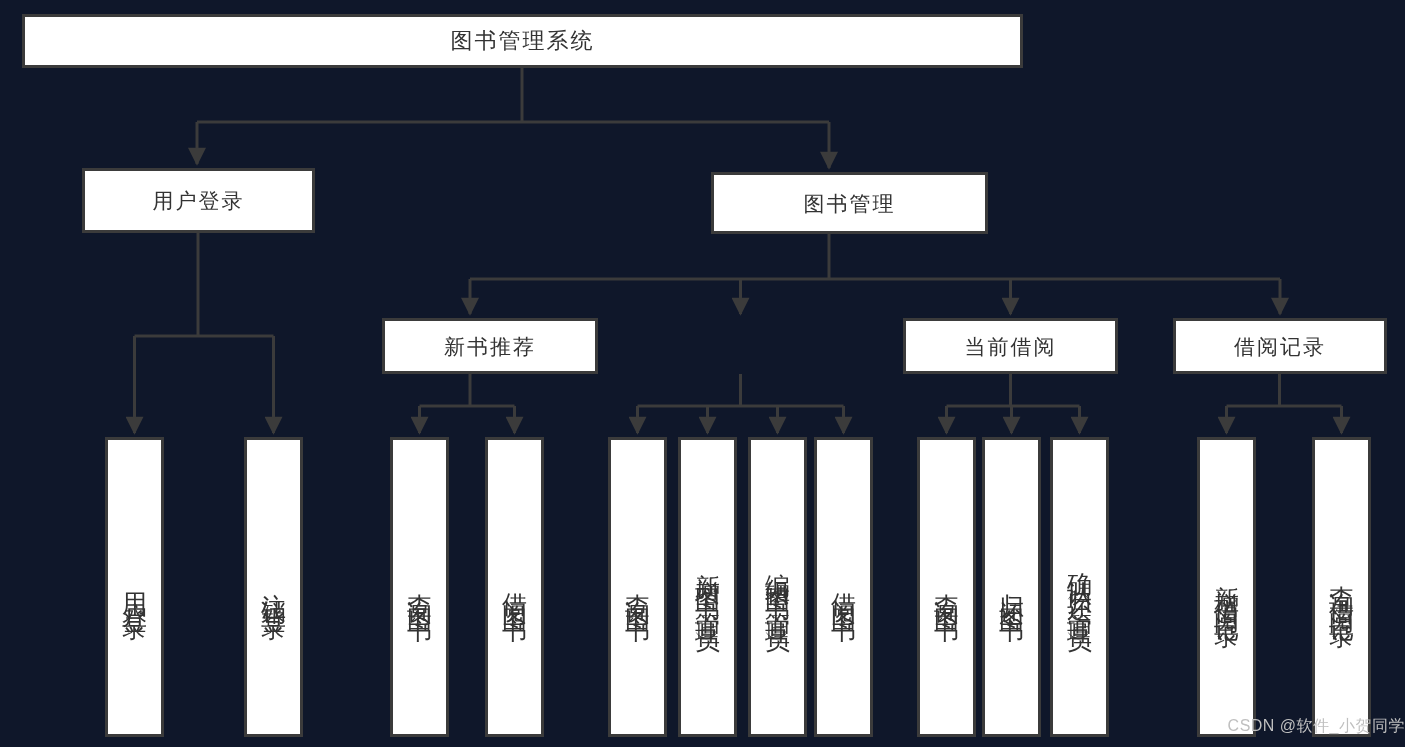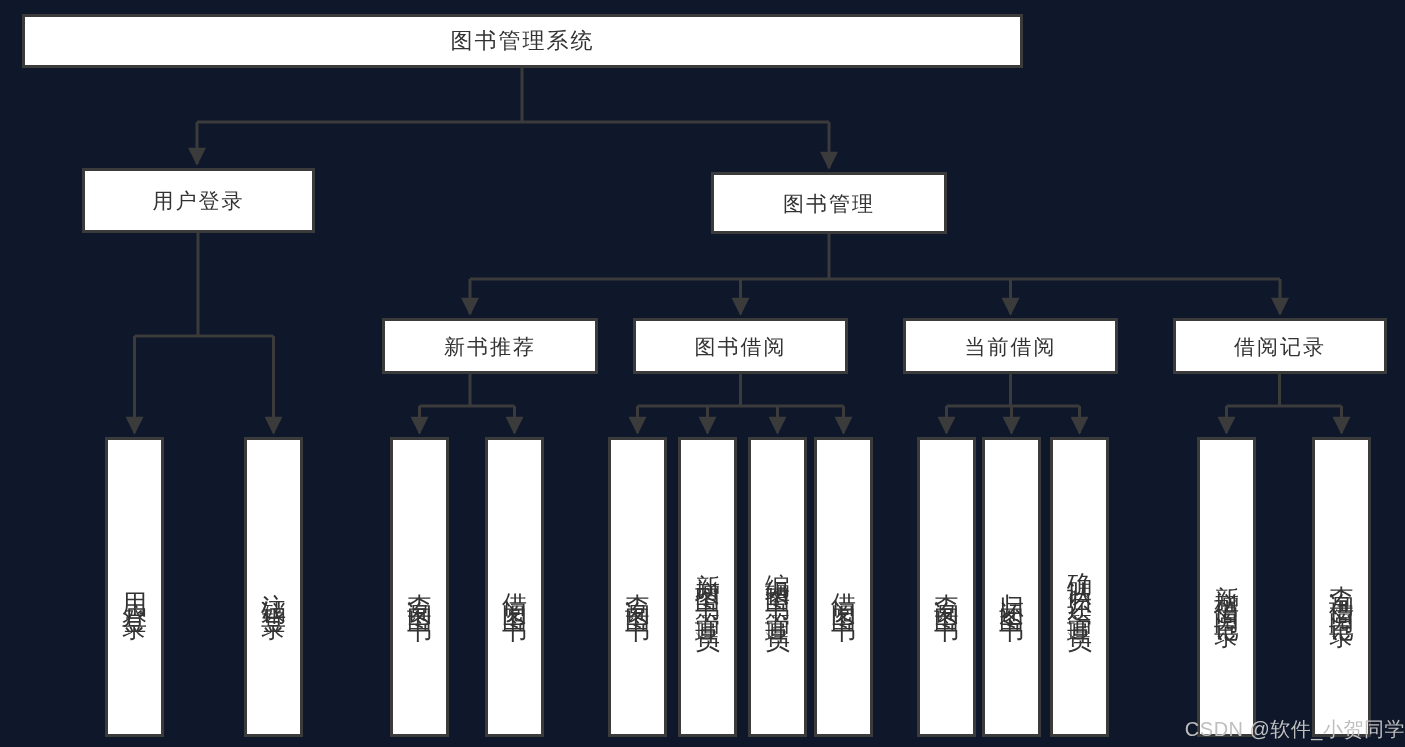--- a/index.html
+++ b/index.html
@@ -49,21 +49,21 @@
     font-size: 25px;
     letter-spacing: 8px;
     padding-top: 4px;
   }
   .watermark {
     position: absolute;
     left: 1180px;
     top: 716px;
     width: 225px;
     text-align: right;
-    font-size: 20px;
+    font-size: 16px;
     color: #bfbfbf;
     z-index: 3;
     white-space: nowrap;
     letter-spacing: 0.5px;
   }
 </style>
 </head>
 <body>
 
 <div id="canvas">
@@ -114,24 +114,23 @@
       <path d="M1279.5,374 L1279.5,406"></path>
       <path d="M1226.5,406 L1341.5,406"></path>
       <path d="M1226.5,406 L1226.5,433" marker-end="url(#arw)"></path>
       <path d="M1341.5,406 L1341.5,433" marker-end="url(#arw)"></path>
     </g>
   </svg>
 
   <div class="node rootnode" style="left:22px; top:14px; width:1001px; height:54px;">图书管理系统</div>
 
   <div class="node hnode" style="left:82px; top:168px; width:233px; height:65px;">用户登录</div>
-  <div class="node hnode" style="left:711px; top:172px; width:236px; height:62px;">图书管理</div>
+  <div class="node hnode" style="left:711px; top:172px; width:277px; height:62px;">图书管理</div>
 
   <div class="node hnode" style="left:382px; top:318px; width:216px; height:56px;">新书推荐</div>
-  <div class="node hnode" style="left:633px; top:318px; width:215px; height:56px;">图书借阅</div>
   <div class="node hnode" style="left:903px; top:318px; width:215px; height:56px;">当前借阅</div>
   <div class="node hnode" style="left:1173px; top:318px; width:214px; height:56px;">借阅记录</div>
 
   <div class="node vnode" style="left:105px; top:437px; width:59px; height:300px;">用户登录</div>
   <div class="node vnode" style="left:244px; top:437px; width:59px; height:300px;">注销登录</div>
 
   <div class="node vnode" style="left:390px; top:437px; width:59px; height:300px;">查询图书</div>
   <div class="node vnode" style="left:485px; top:437px; width:59px; height:300px;">借阅图书</div>
 
   <div class="node vnode" style="left:608px; top:437px; width:59px; height:300px;">查询图书</div>

